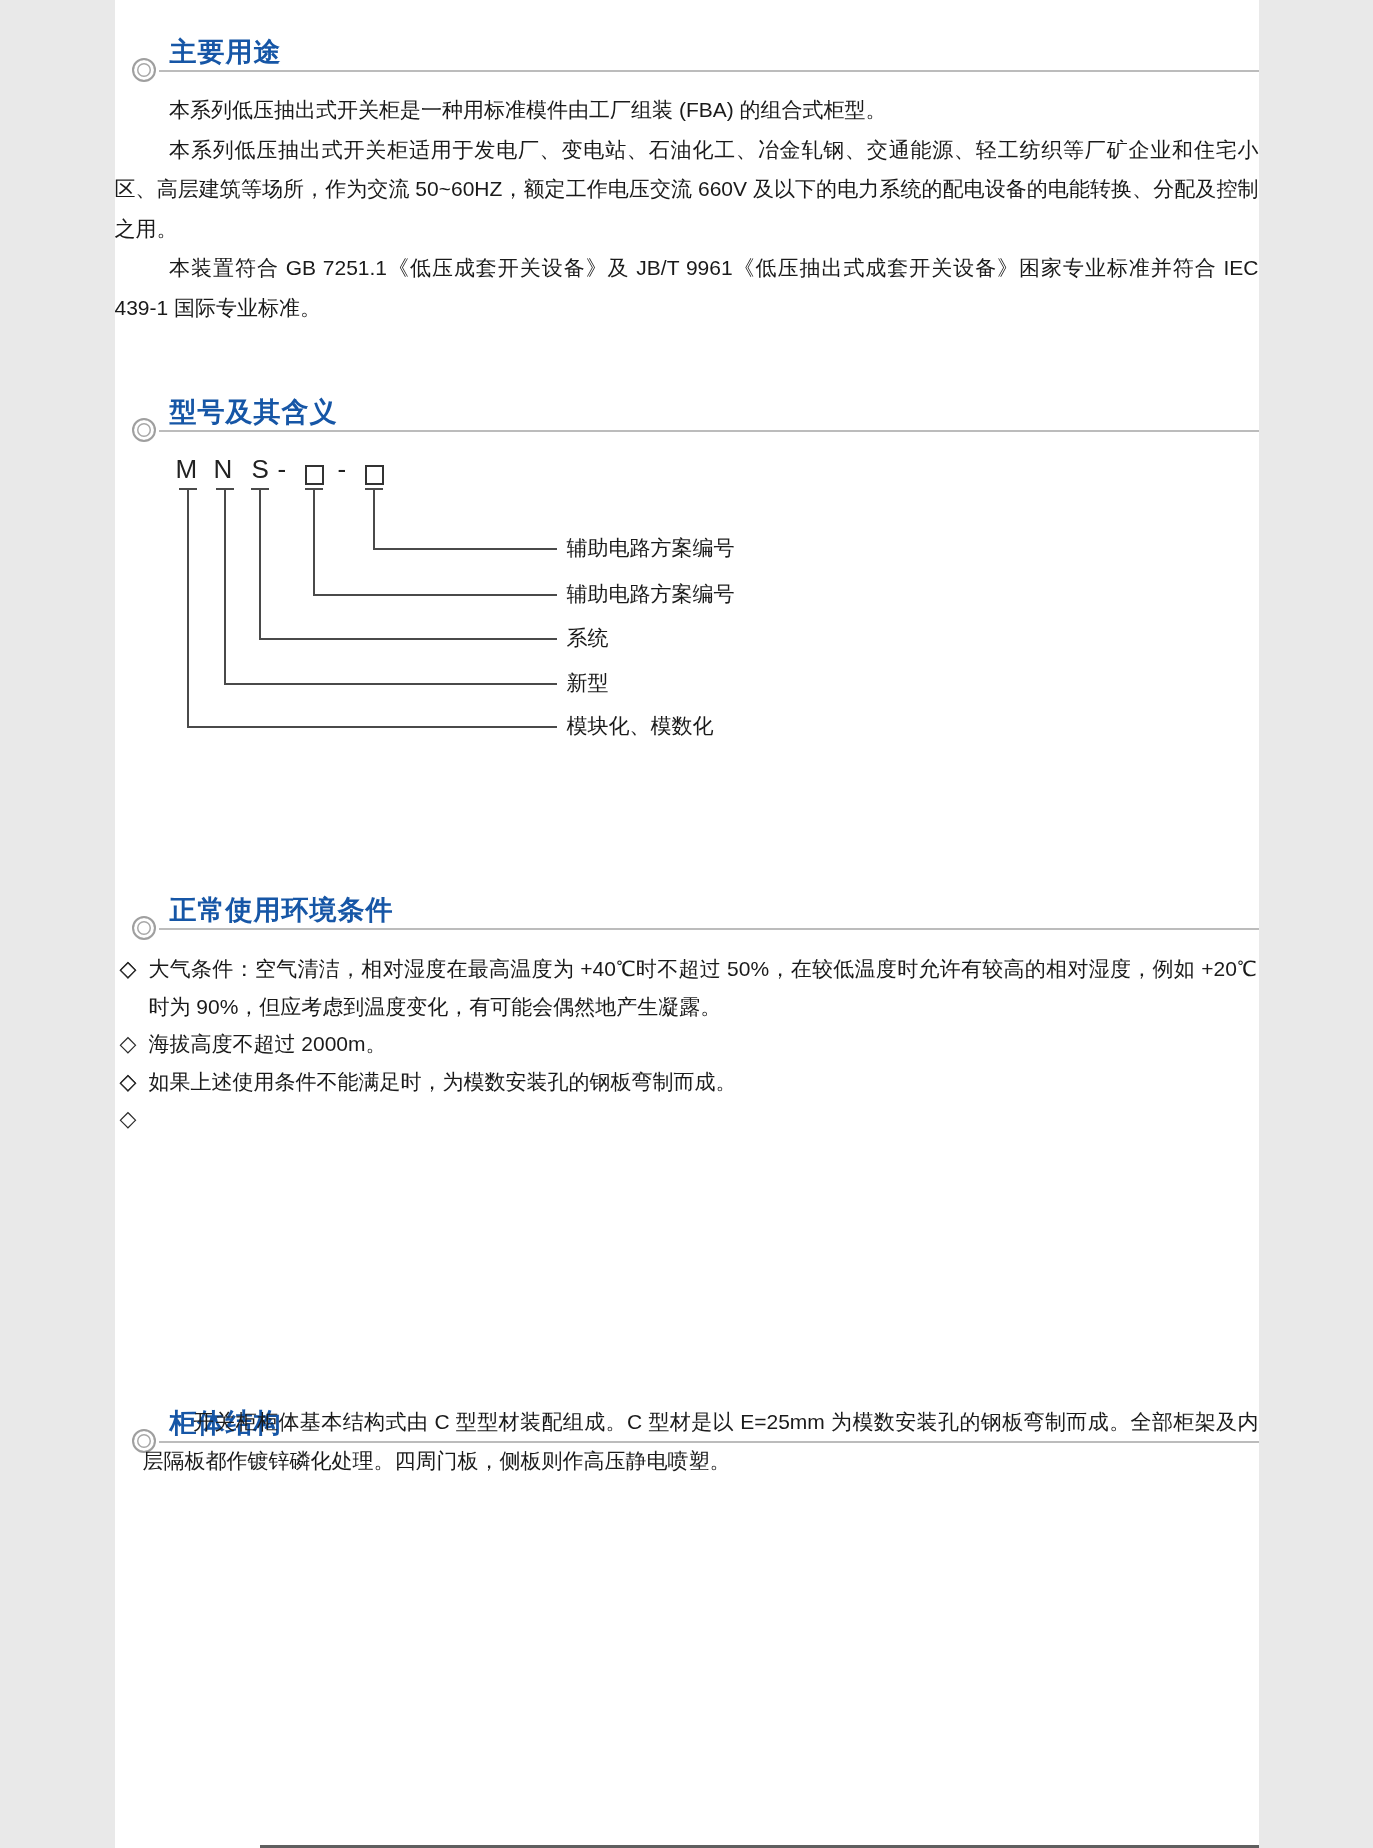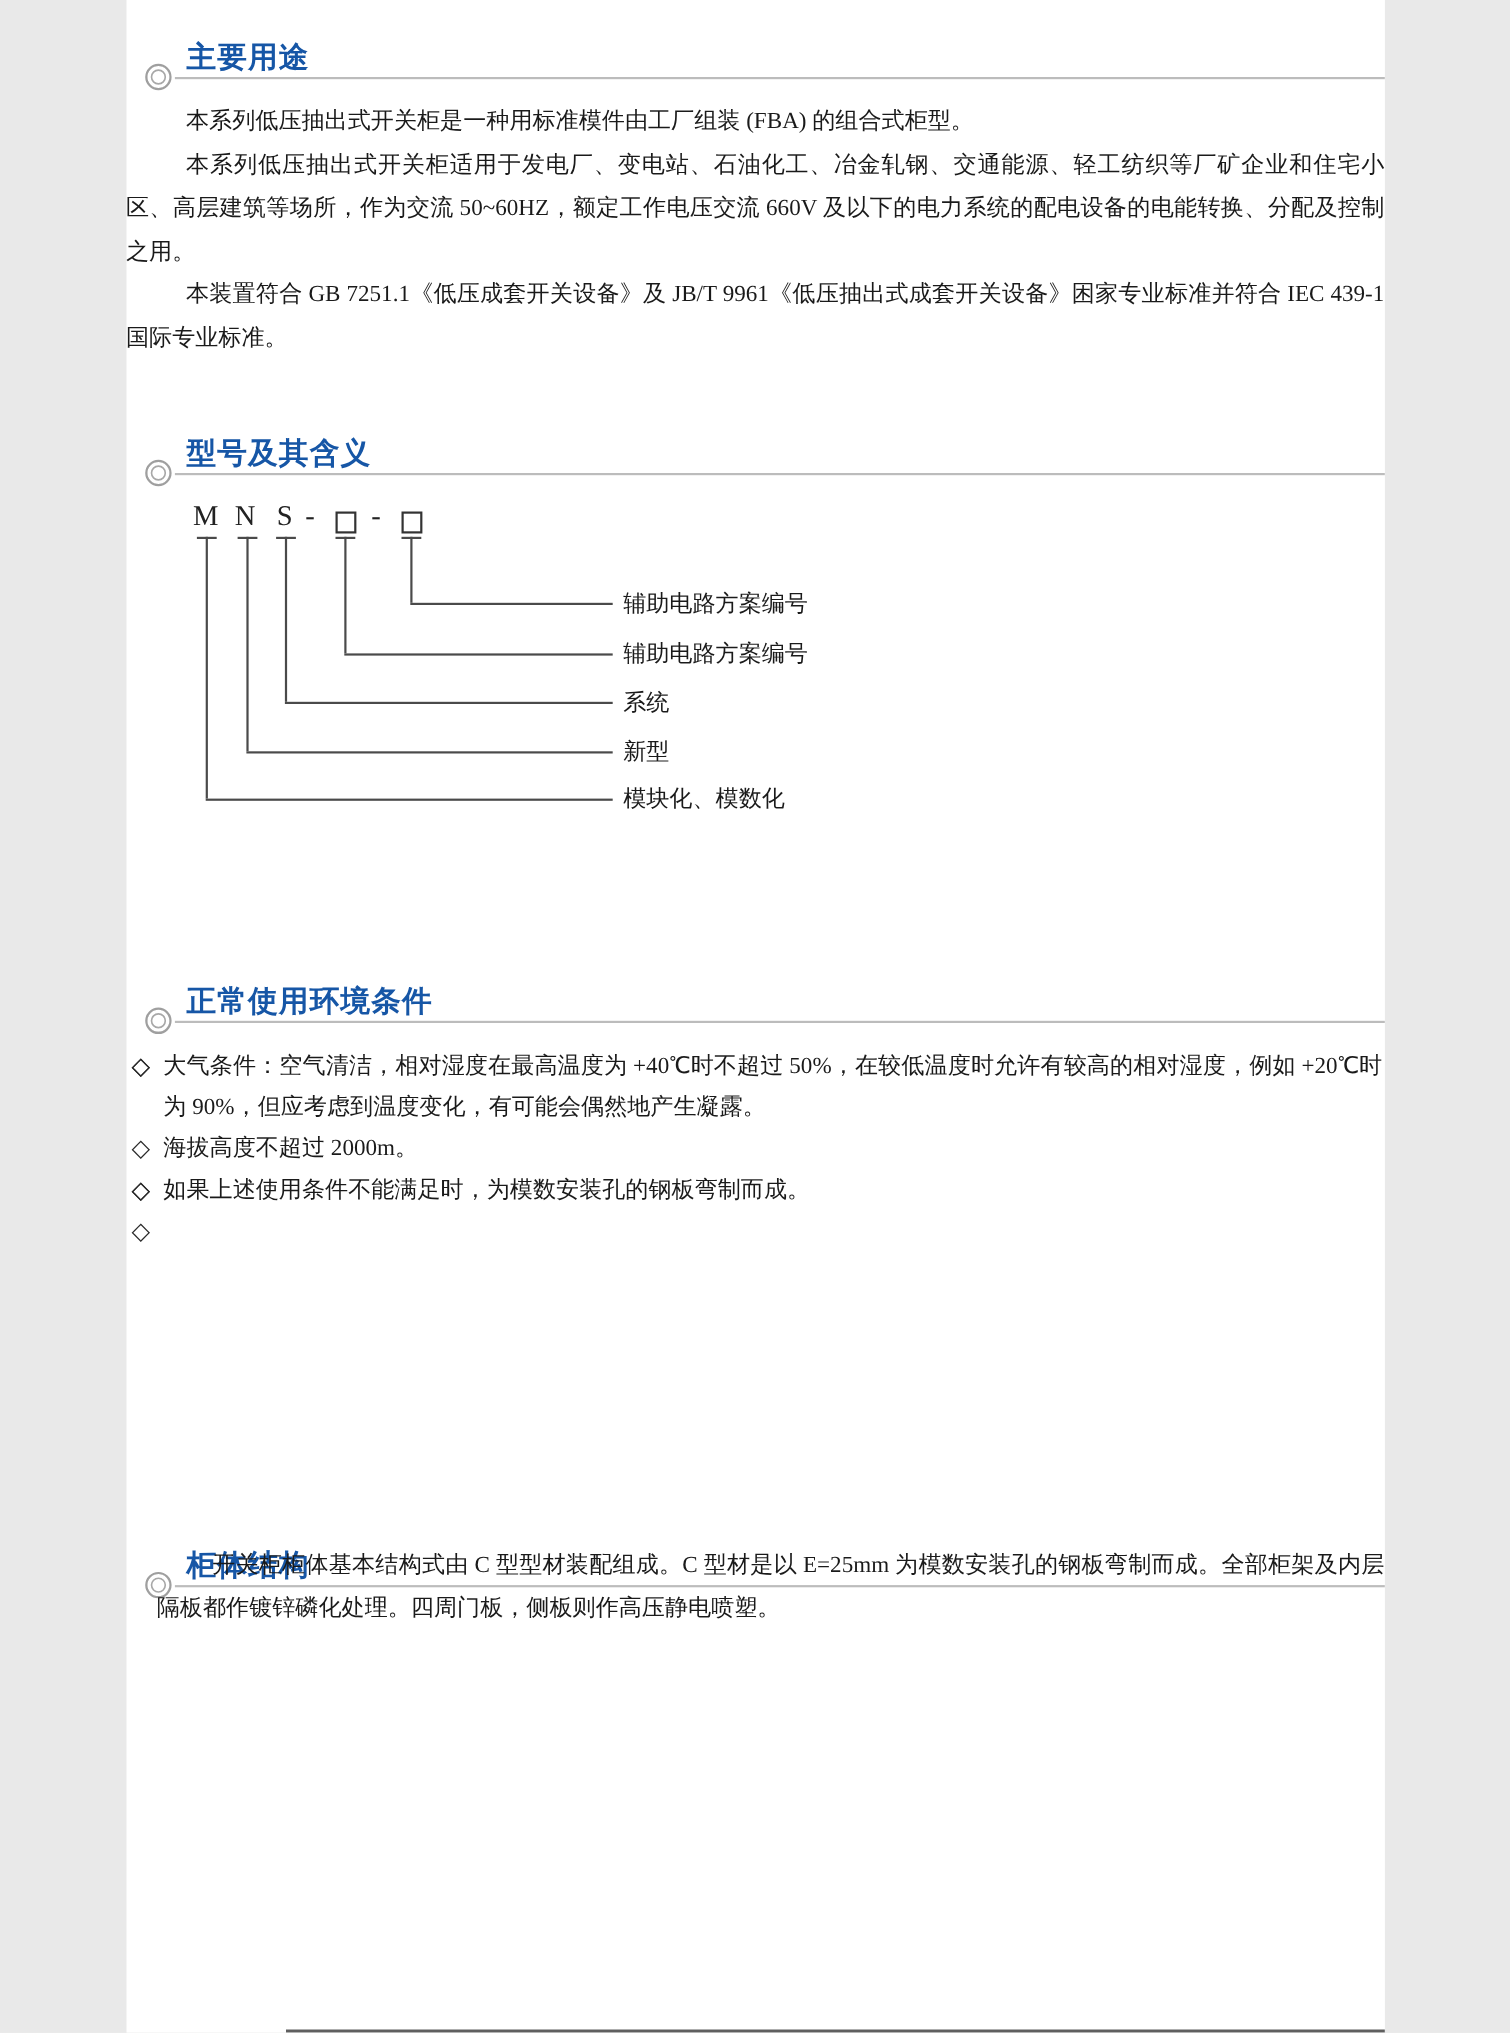--- a/index.html
+++ b/index.html
@@ -2,21 +2,21 @@
 <html><head>
 <meta charset="utf-8">
 <style>
   html,body{margin:0;padding:0;background:#e9e9e9;}
   .page{
     position:relative;
     width:1144px;height:1848px;
     margin:0 auto;
     background:#ffffff;
     overflow:hidden;
-    font-family:Liberation Serif, serif;
+    font-family:Liberation Sans, sans-serif;
     color:#1a1a1a;
   }
   
   .sec-header{position:absolute;left:0;right:0;height:52px;}
   .sec-title{
     position:absolute;left:55px;top:4px;
     font-size:27px;font-weight:bold;color:#1656a6;
     letter-spacing:1px;white-space:nowrap;
   }
   .sec-rule{position:absolute;left:44px;right:0;top:40px;border-top:2px solid #bcbcbc;height:0;}

